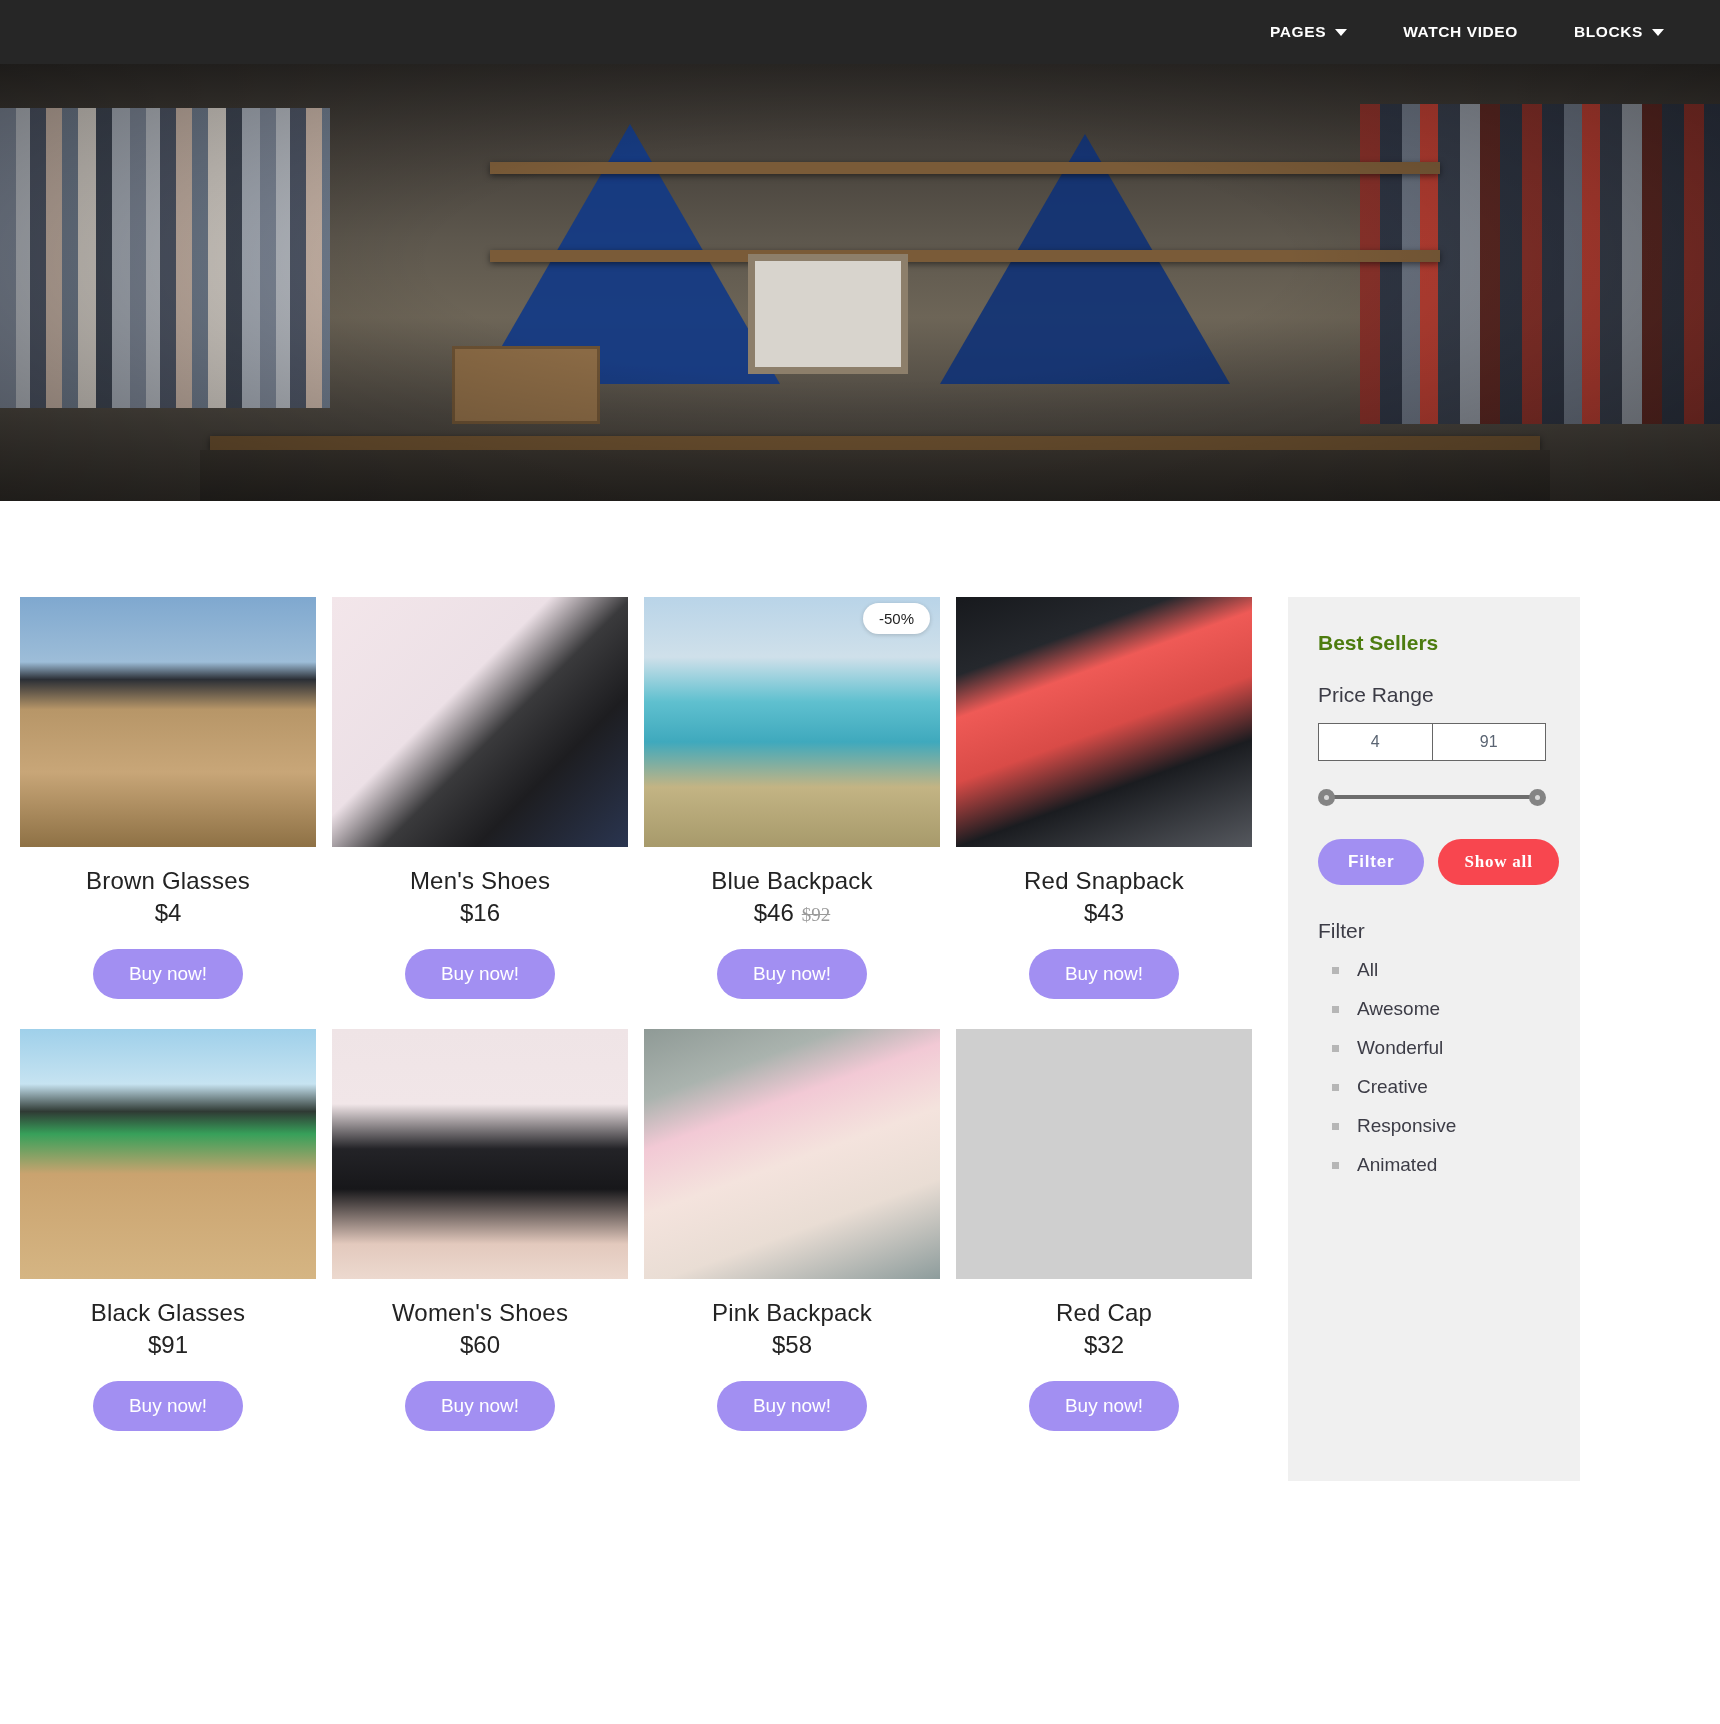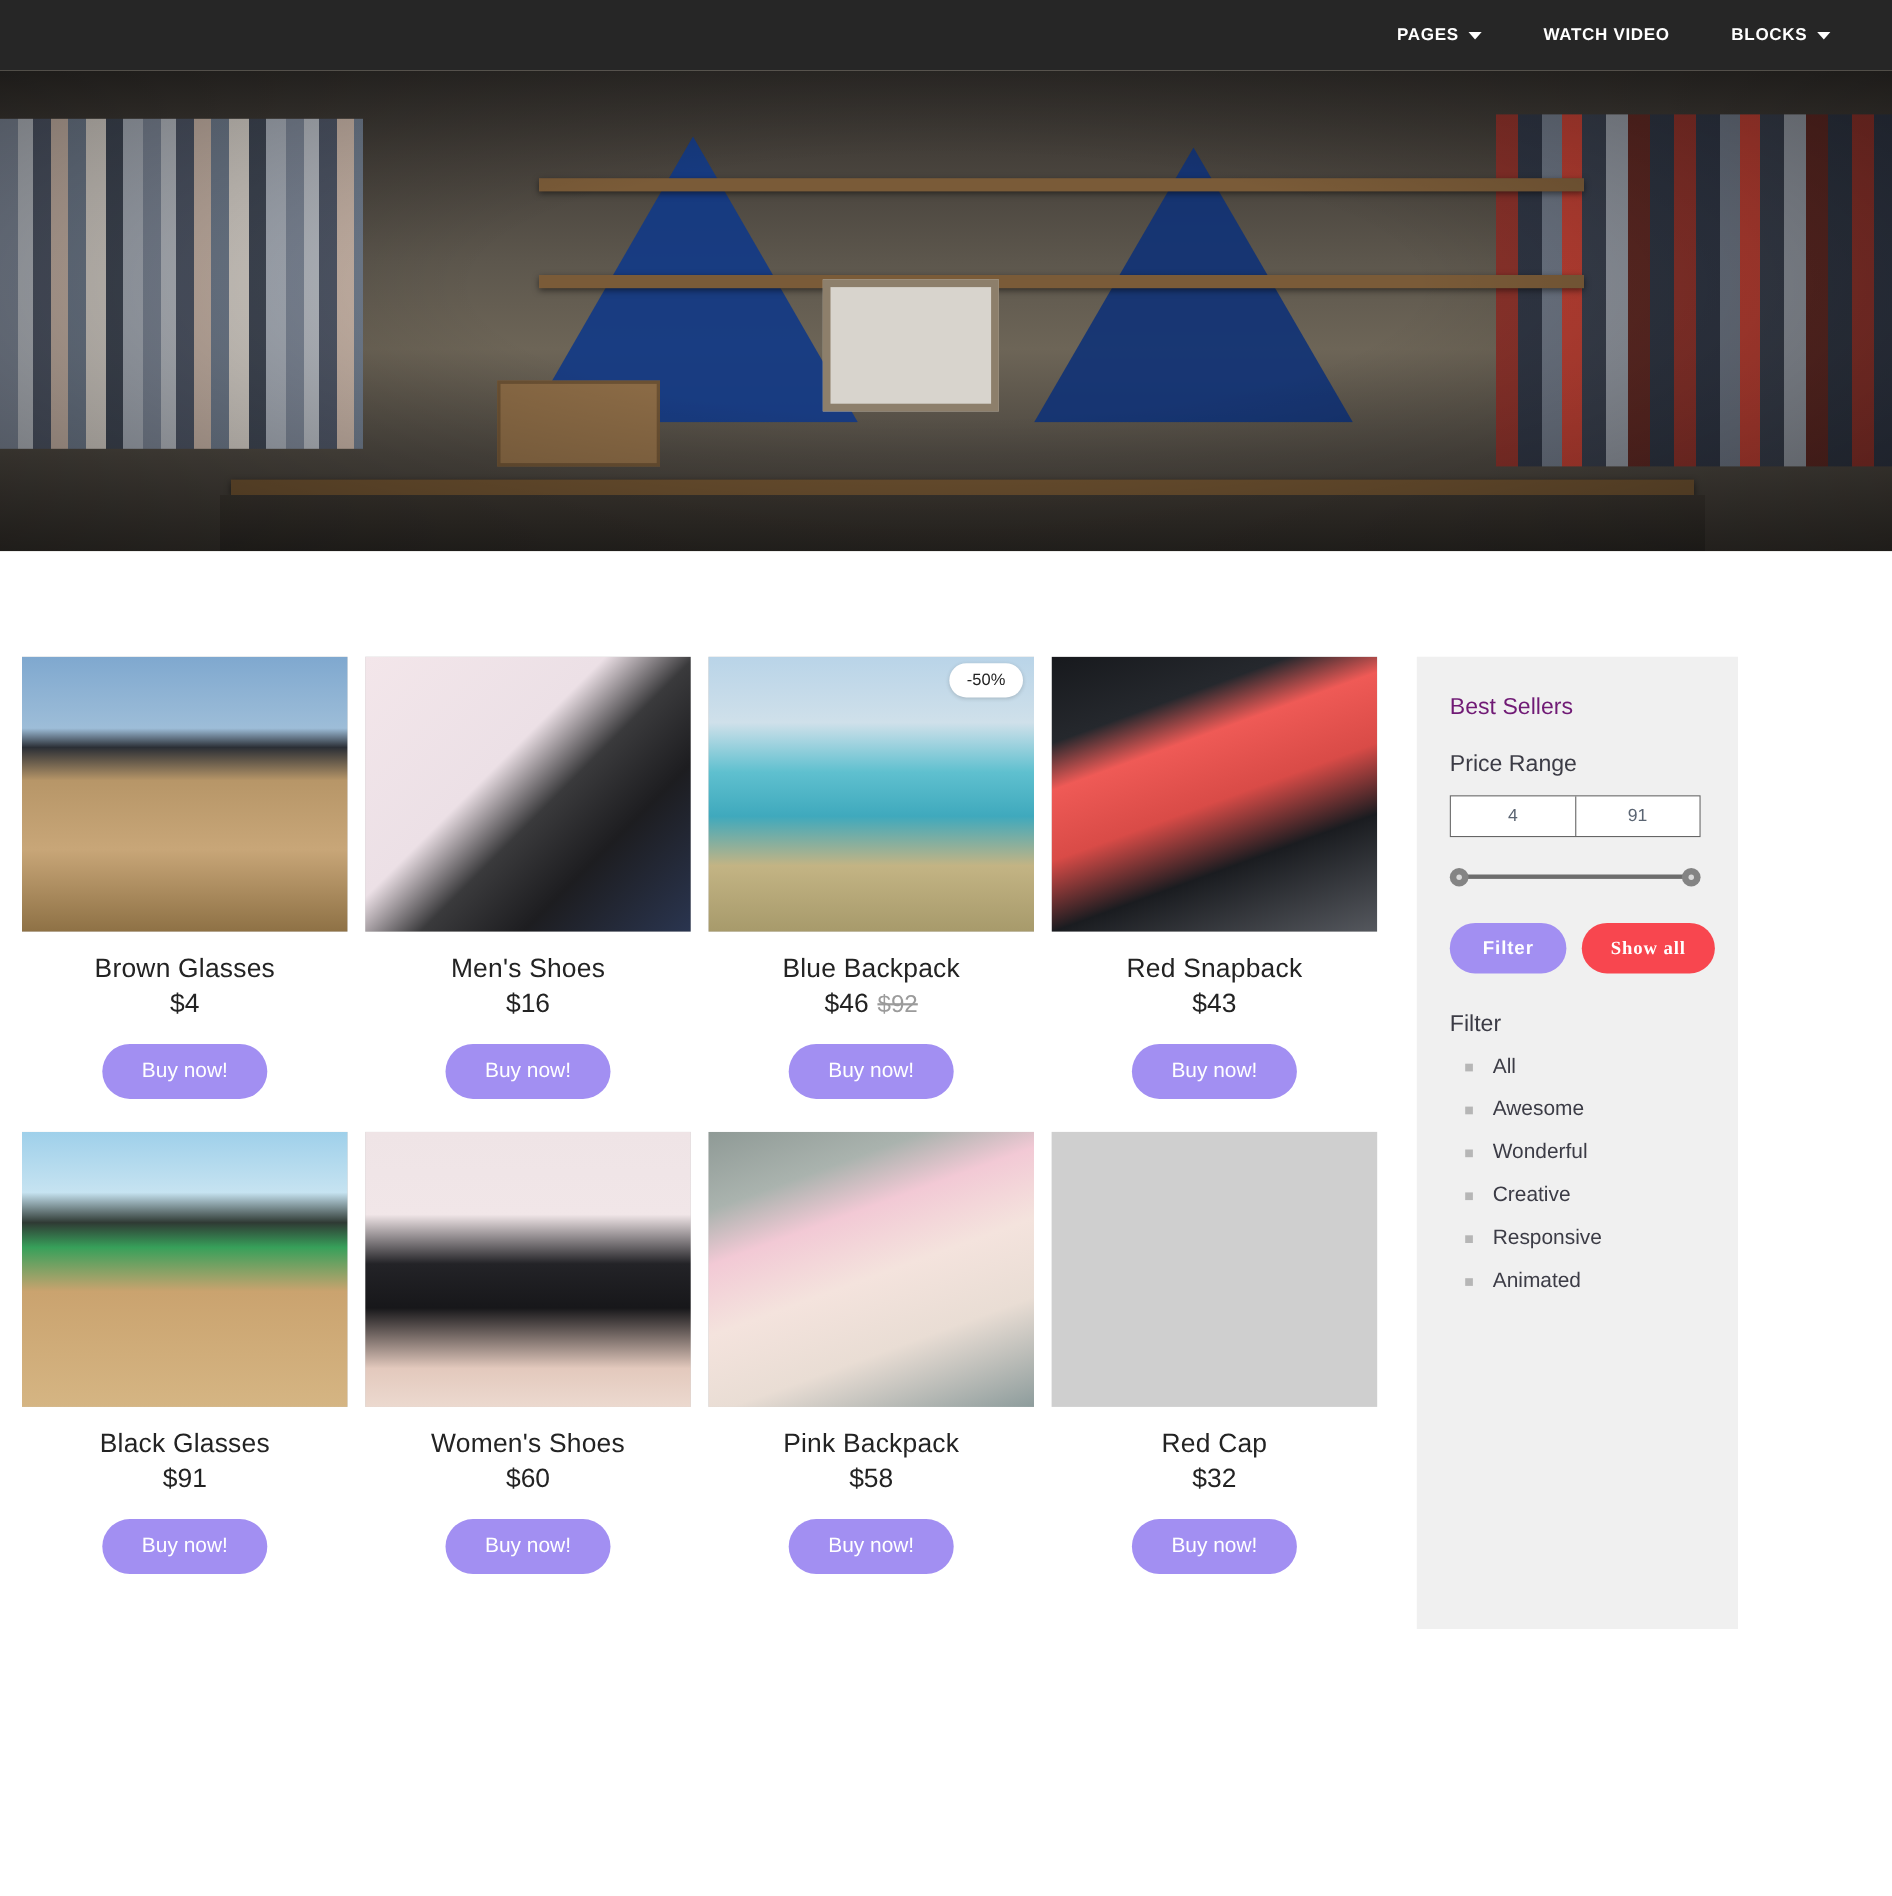--- a/index.html
+++ b/index.html
@@ -164,22 +164,23 @@
   }
   .card-price {
     text-align:center;
     font-size:24px;
     color:#232323;
     margin-top:4px;
   }
   .card-price .old {
     color:#9b9b9b;
     text-decoration:line-through;
-    font-size:22px;
+    font-size:19px;
     margin-left:8px;
+    font-family:Liberation Serif, serif;
   }
   .buy-btn {
     display:block;
     margin:22px auto 0 auto;
     background:#a28ff2;
     color:#ffffff;
     border:none;
     border-radius:30px;
     font-size:19px;
     font-family:"Liberation Sans", sans-serif;
@@ -190,22 +191,22 @@
   
   .sidebar {
     width:292px;
     background:#f0f0f0;
     padding:34px 0 60px 30px;
     min-height:884px;
     margin-left:16px;
   }
   .side-h {
     font-size:21px;
-    color:#701a75;
-    font-weight:400;
+    color:#4d7c0f;
+    font-weight:700;
     margin-bottom:28px;
   }
   .side-h2 {
     font-size:21px;
     color:#3c3c46;
     font-weight:400;
     margin-bottom:16px;
   }
   .range-inputs {
     display:flex;

